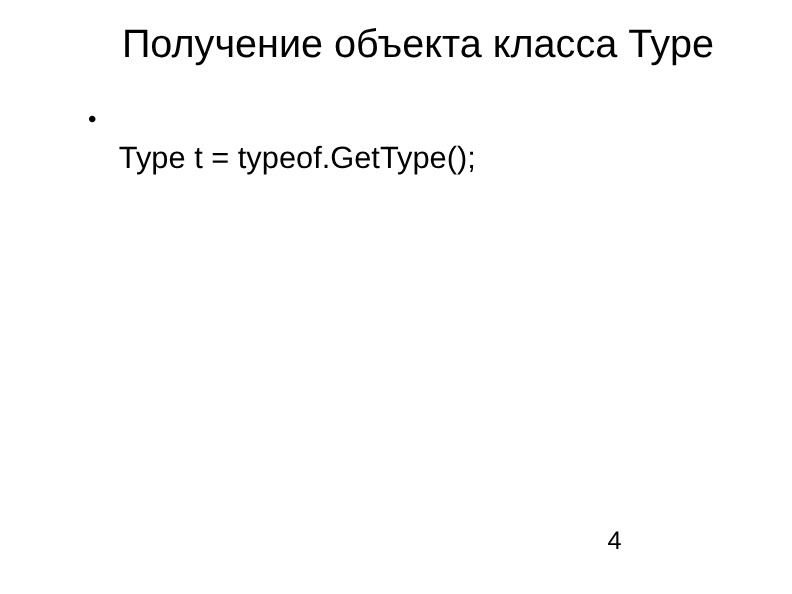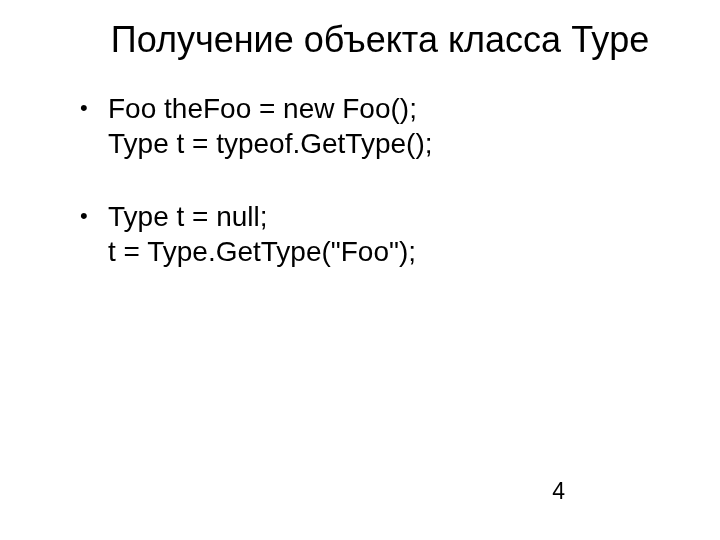--- a/index.html
+++ b/index.html
@@ -56,23 +56,19 @@
   }
 </style>
 </head>
 <body>
 
 <div class="slide">
   <h1 class="title">Получение объекта класса Type</h1>
 
   <ul class="body">
     <li>
-      <span>Foo theFoo = new Foo();</span><br>
+      <br>
       <span>Type t = typeof.GetType();</span>
-    </li>
-    <li>
-      <span>Type t = null;</span><br>
-      <span>t = Type.GetType("Foo");</span>
     </li>
   </ul>
 
   <div class="page-num">4</div>
 </div>
 
 </body></html>

